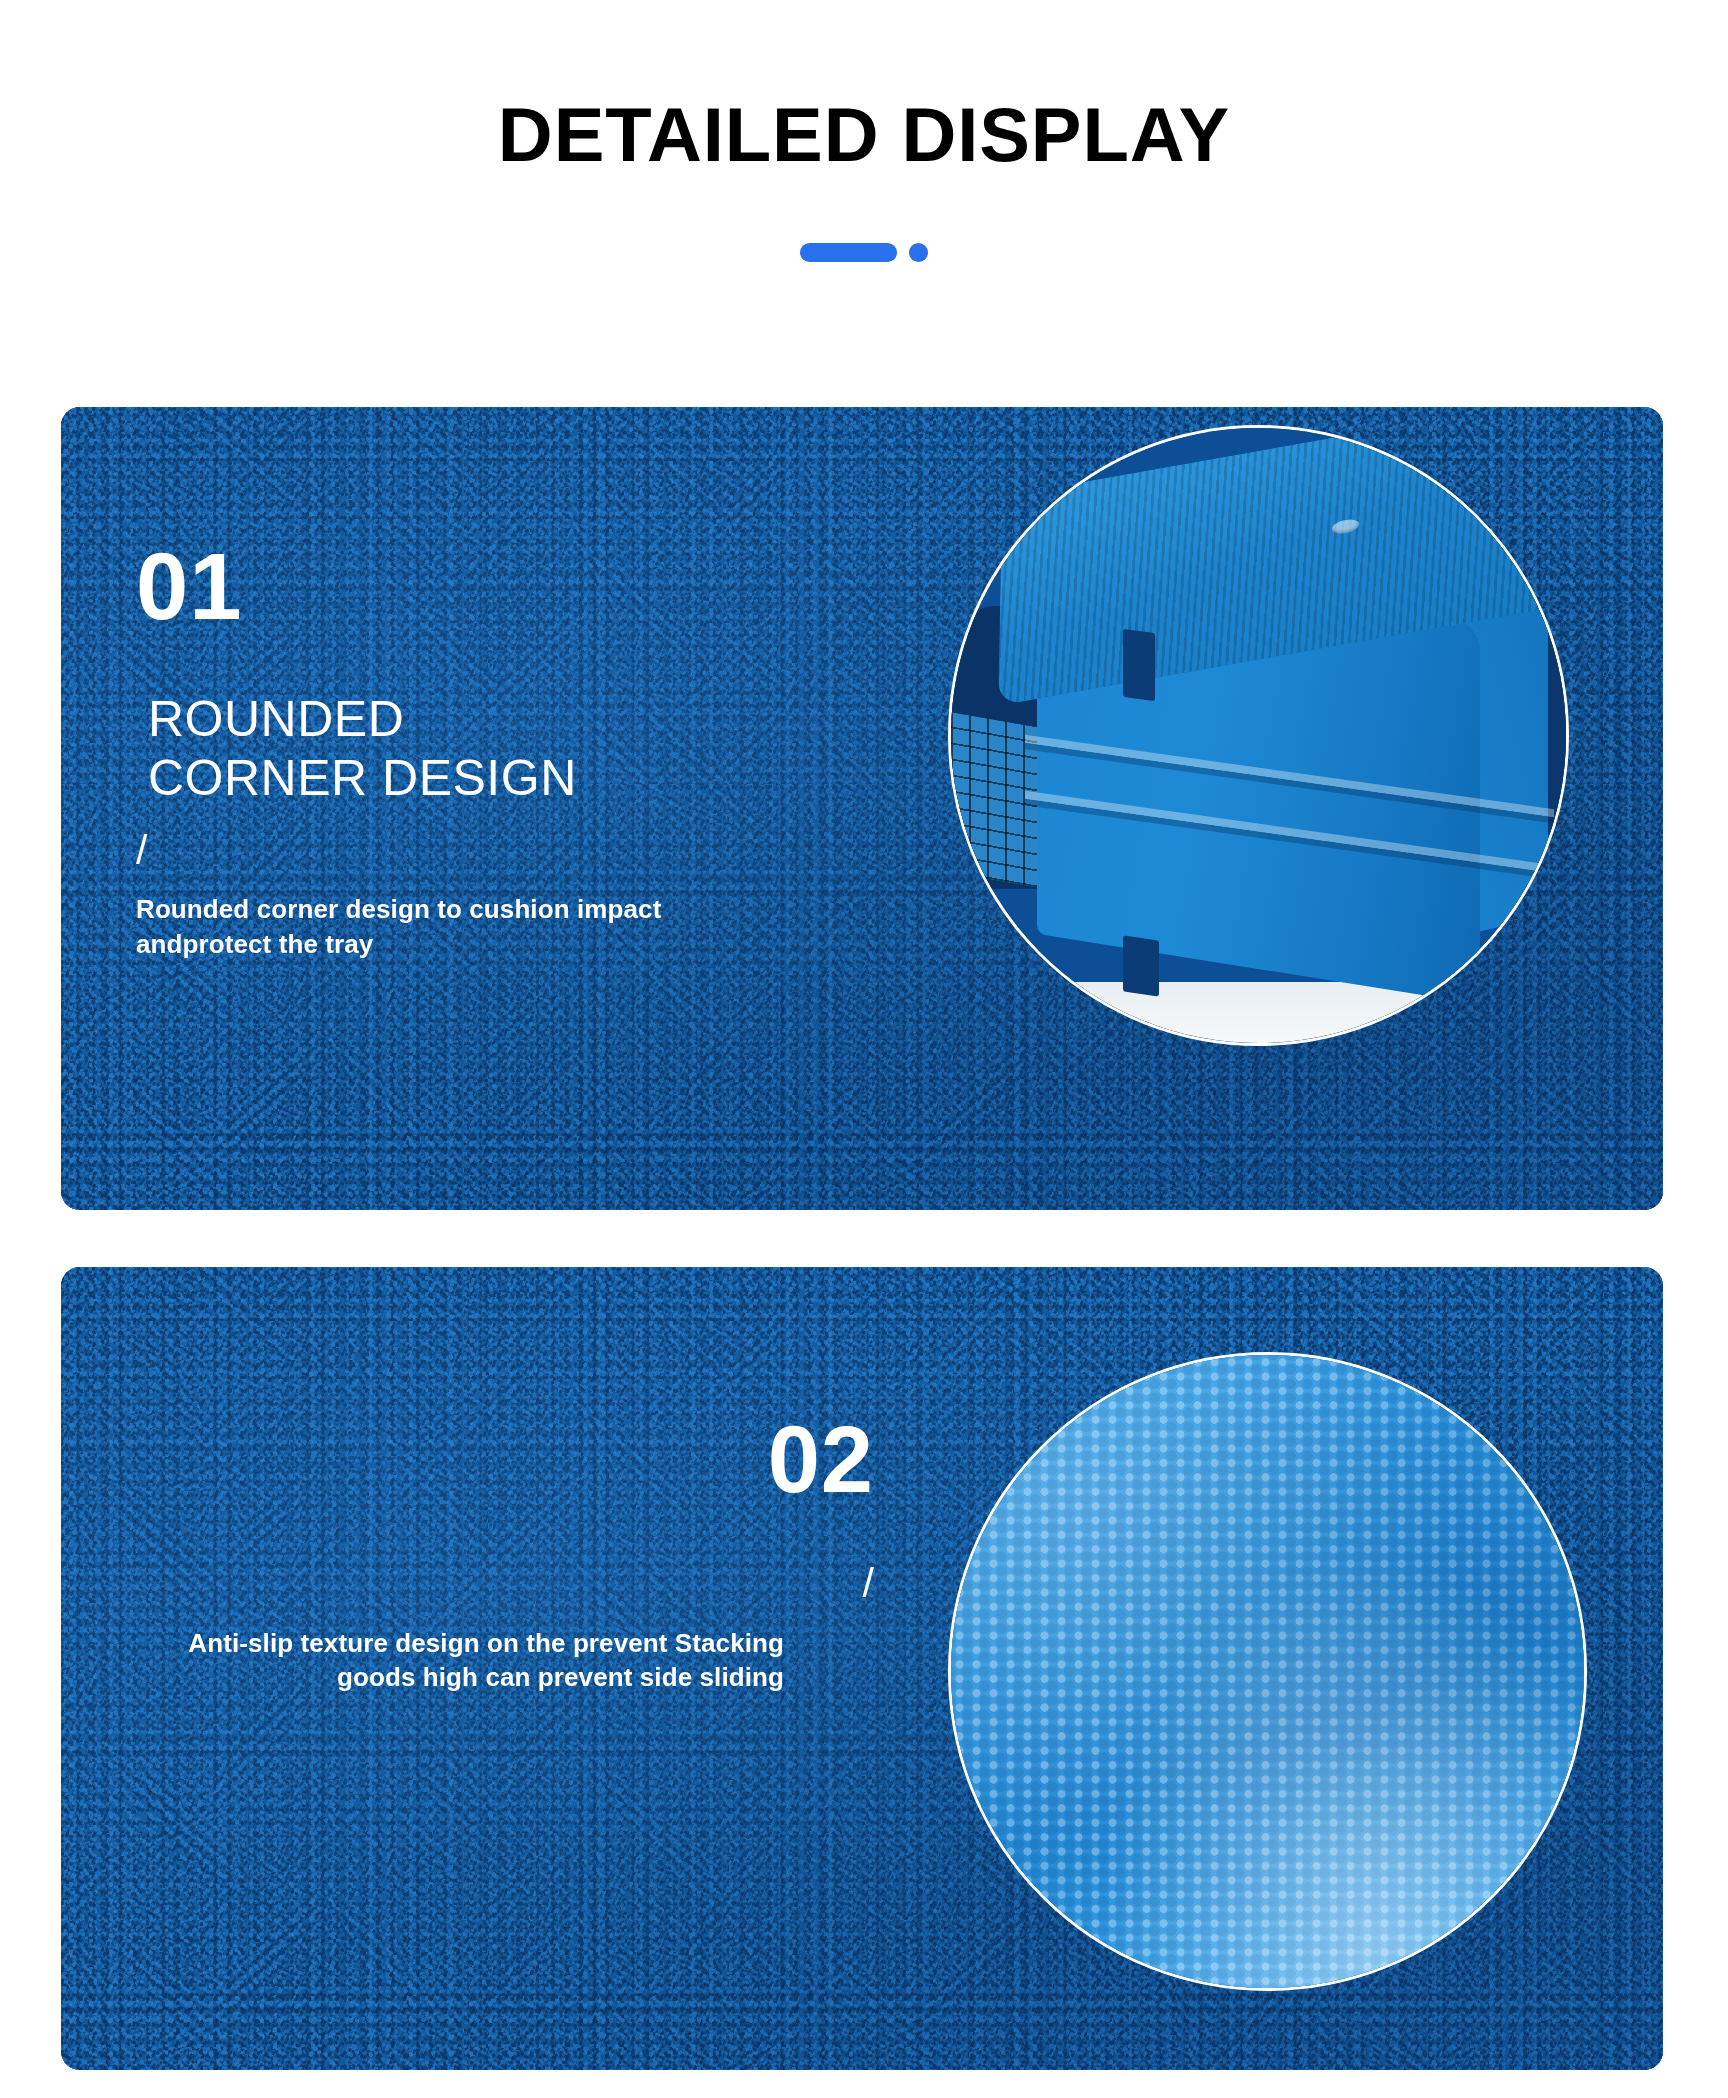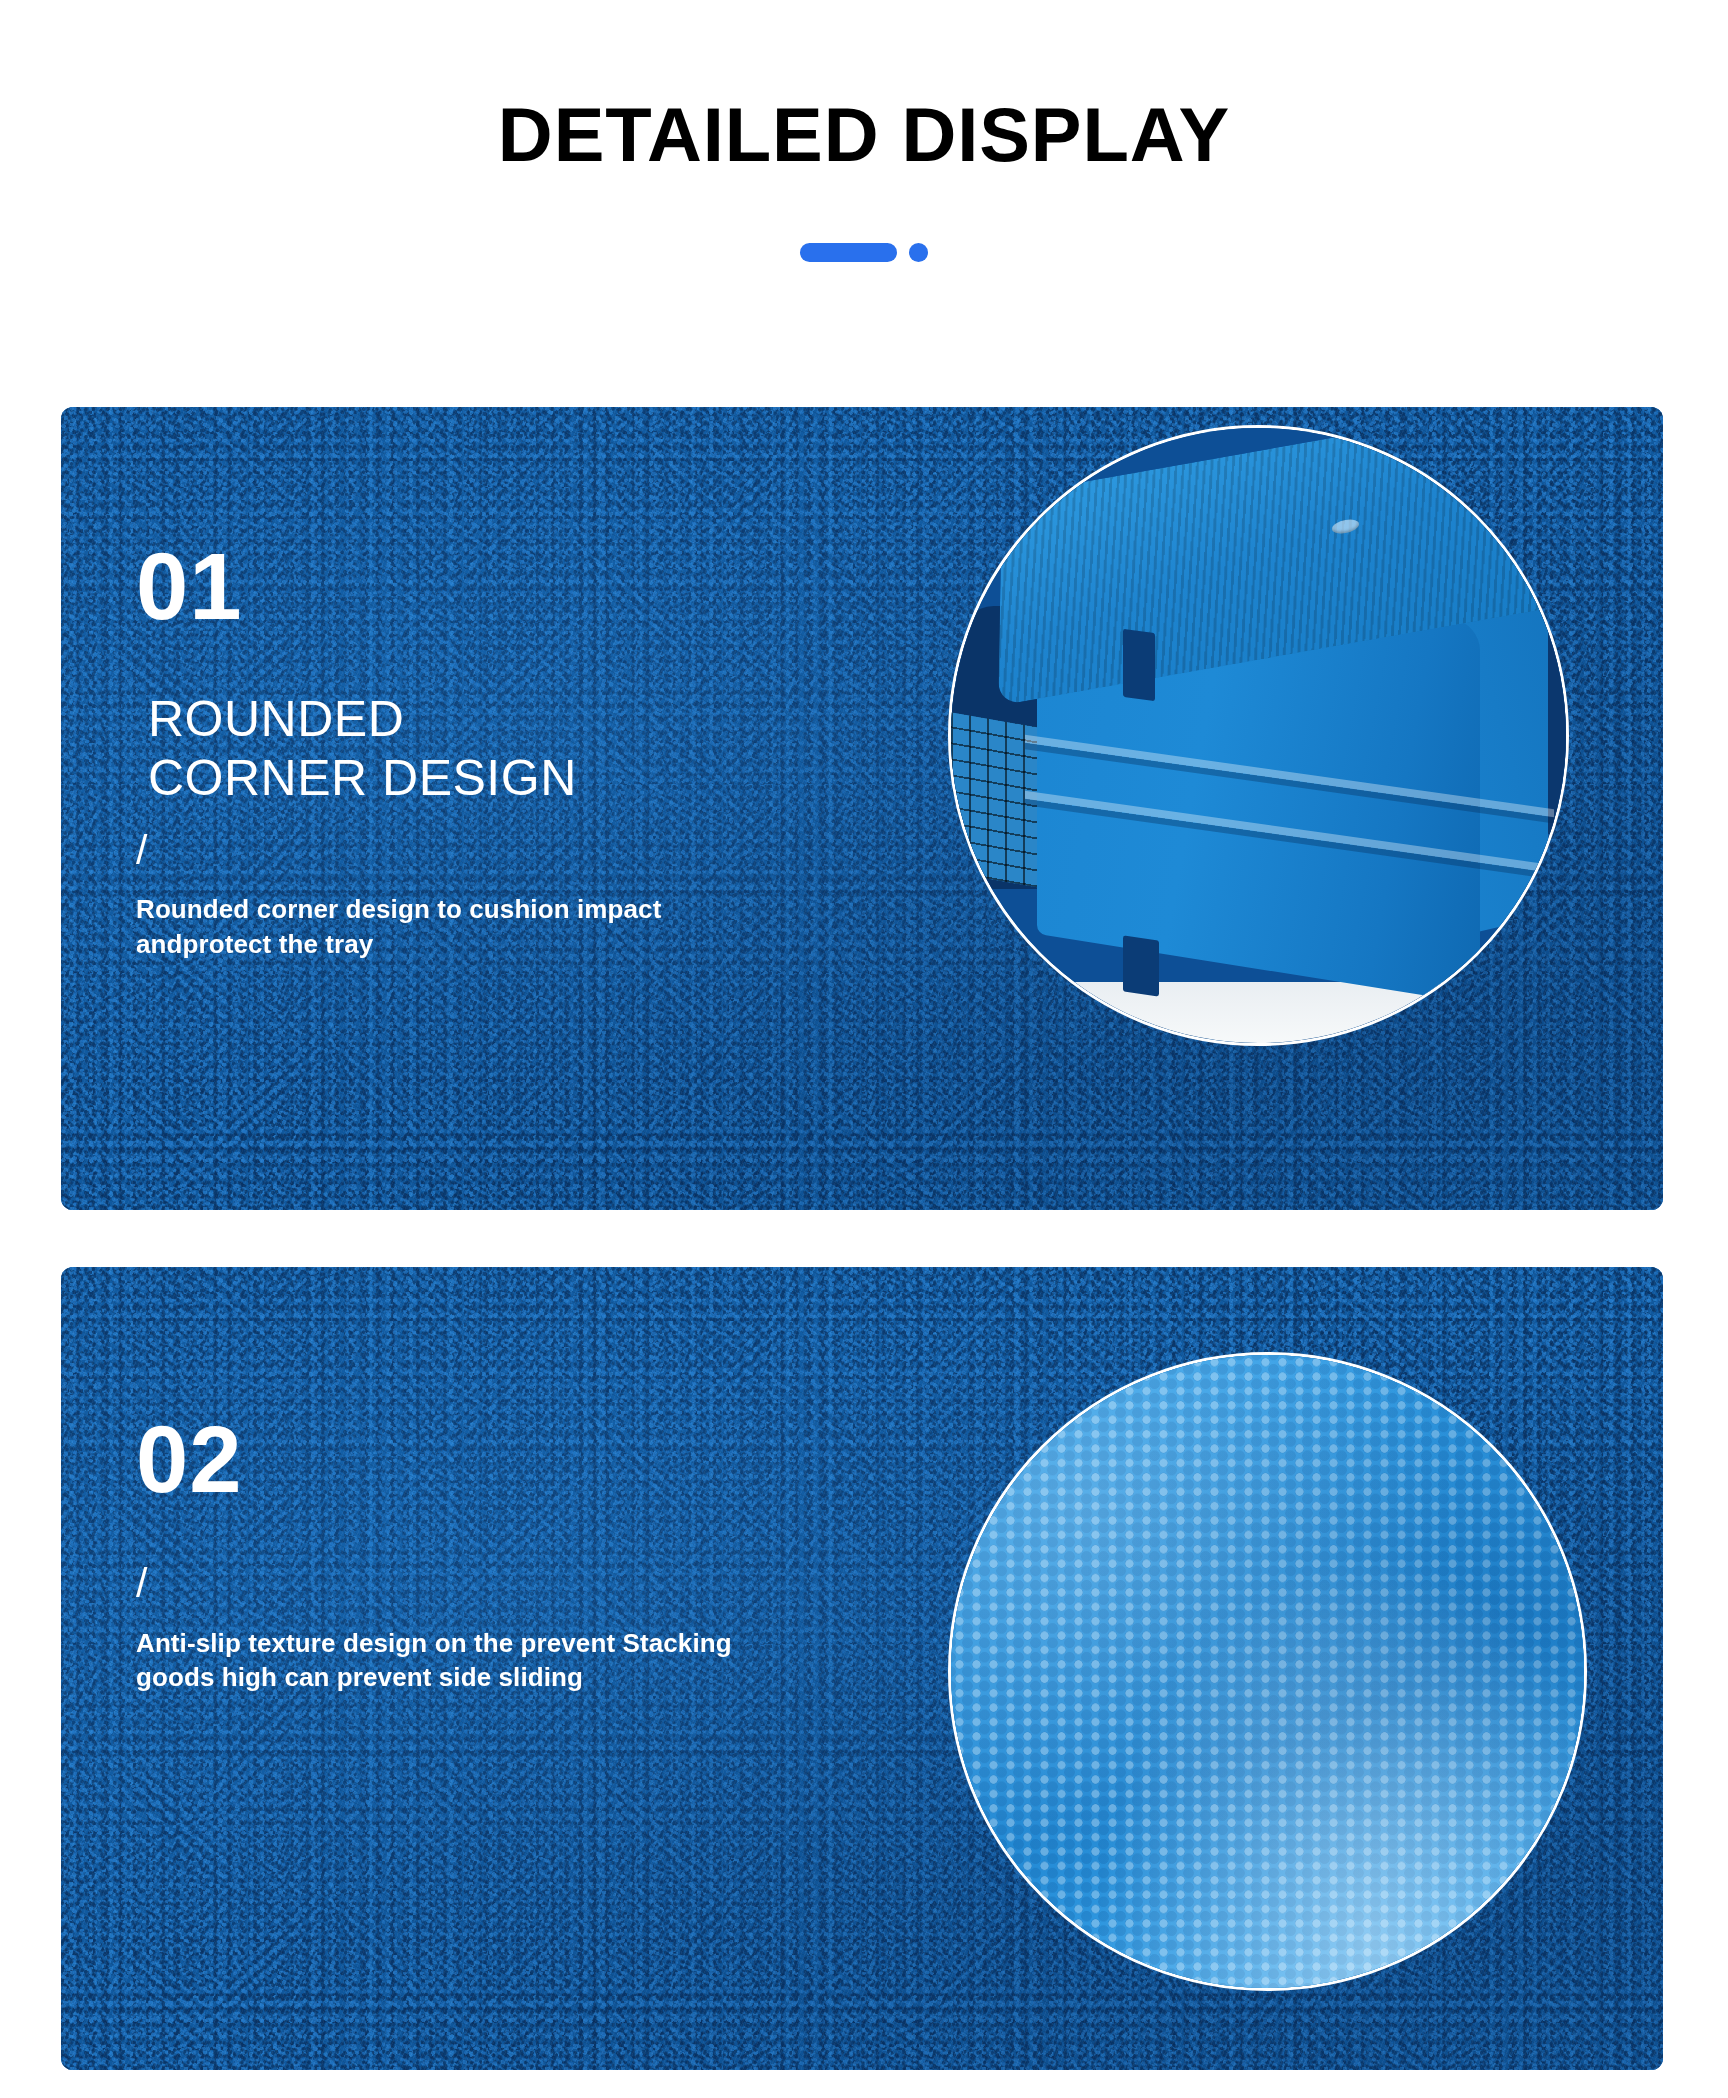--- a/index.html
+++ b/index.html
@@ -57,26 +57,26 @@
     height: 19px;
     border-radius: 50%;
     background: #2970ED;
   }
 
   
   .card {
     position: absolute;
     left: 61px;
     width: 1602px;
-    border-radius: 12px;
+    border-radius: 19px;
     overflow: hidden;
     background-color: #0F5AA8;
   }
   #card-1 { top: 407px;  height: 803px; }
-  #card-2 { top: 1267px; height: 803px; }
+  #card-2 { top: 1267px; height: 803px; text-align: right; }
 
   
   .card-texture {
     position: absolute;
     inset: 0;
     background-color: #10599F;
     background-image:
       radial-gradient(circle at 8% 12%, rgba(10,58,110,.85) 0 1.8px, transparent 2.1px),
       radial-gradient(circle at 23% 5%,  rgba(32,116,196,.75) 0 2px, transparent 2.3px),
       radial-gradient(circle at 41% 17%, rgba(8,52,102,.8) 0 1.6px, transparent 1.9px),

